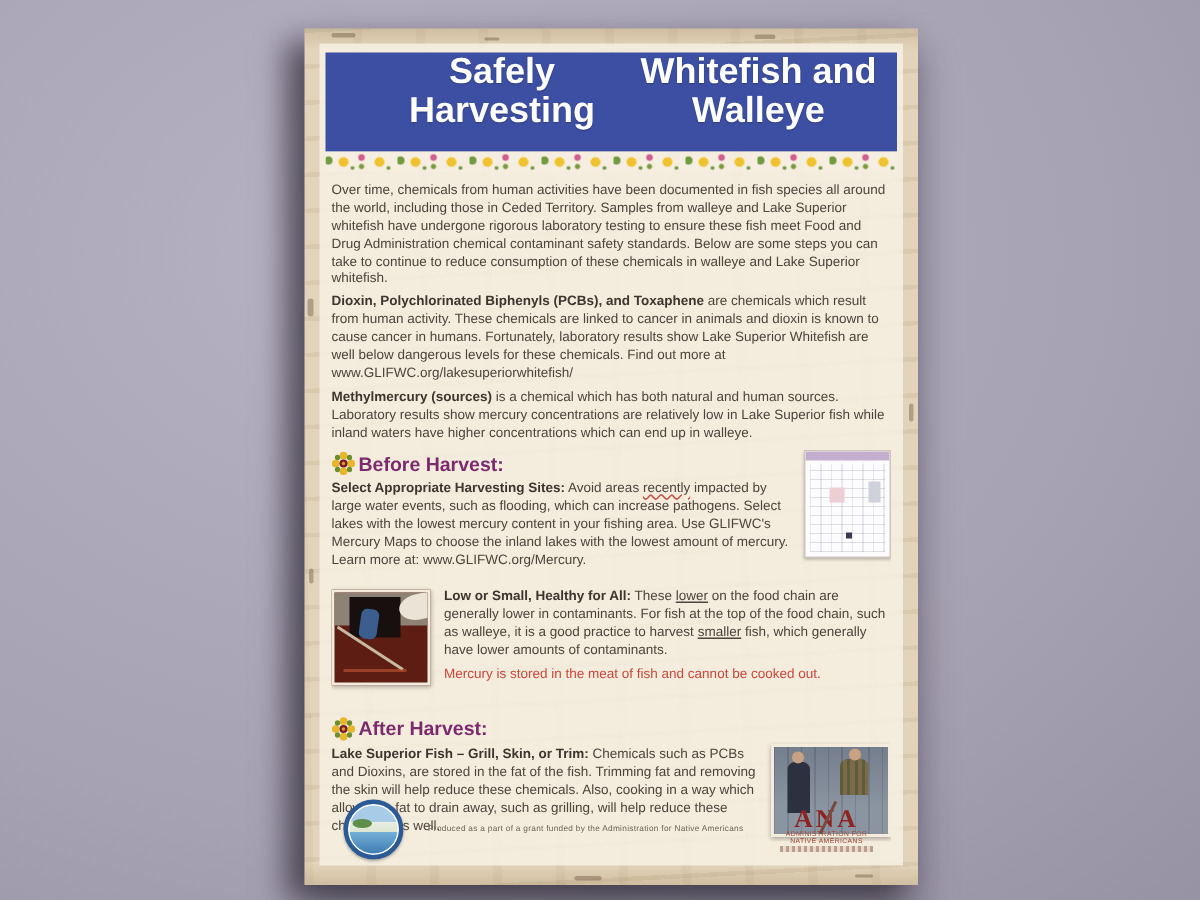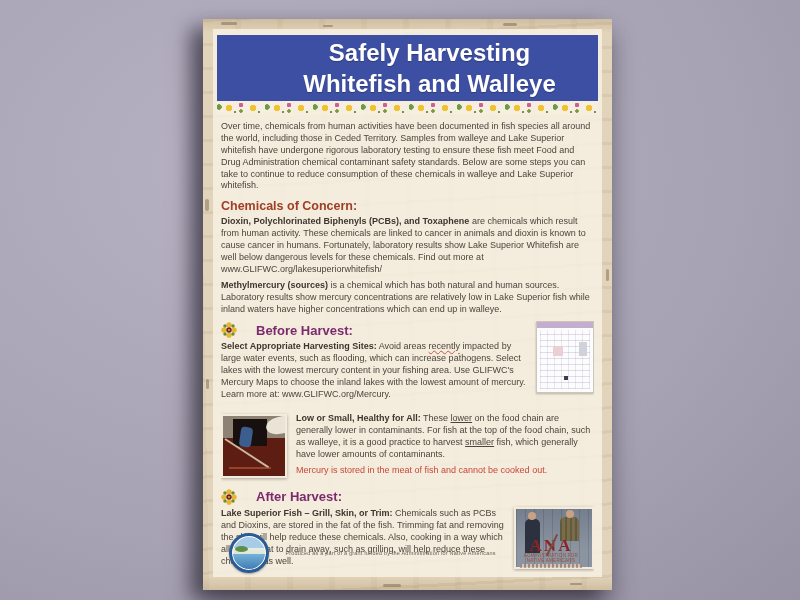--- a/index.html
+++ b/index.html
@@ -32,54 +32,54 @@
   .bm8{right:3px;top:250px;width:3px;height:12px;}
 
   .content{
     position:absolute;left:10px;top:10px;right:10px;bottom:13px;
     background:rgba(248,242,228,.82);
     overflow:hidden;
   }
   .banner{
     margin:6px 4px 0 4px;height:66px;
     background:#3d4fa2;
-    display:flex;flex-direction:column;justify-content:center;gap:5px;padding-left:44px;
+    display:flex;flex-direction:row;justify-content:center;gap:5px;padding-left:44px;
   }
   .banner div{
     color:#ffffff;font-weight:bold;font-size:24px;line-height:26px;text-align:center;
     text-shadow:0 1px 1px rgba(0,0,0,.25);
   }
   .flower-border{
     margin:0 4px;height:14px;
     background-color:rgba(246,240,226,.6);
     background-image:
       radial-gradient(circle 3.5px at 12px 7px, #f0c32e 3px, rgba(0,0,0,0) 3.5px),
       radial-gradient(circle 2.5px at 24px 4px, #cf5f92 2px, rgba(0,0,0,0) 2.5px),
       radial-gradient(circle 3.5px at 36px 7px, #f0c32e 3px, rgba(0,0,0,0) 3.5px),
       radial-gradient(circle 2px at 24px 10px, #7a9a3d 1.5px, rgba(0,0,0,0) 2px),
       radial-gradient(circle 3px at 2px 6px, #6f9a40 2.5px, rgba(0,0,0,0) 3px),
       radial-gradient(circle 1.5px at 18px 11px, #6f9a40 1px, rgba(0,0,0,0) 1.5px),
       radial-gradient(circle 1.5px at 42px 11px, #6f9a40 1px, rgba(0,0,0,0) 1.5px);
     background-size:48px 14px;background-repeat:repeat-x;
   }
   .text-col{padding:2px 8px 0 8px;color:#4d443c;}
-  p{margin:6px;}
+  p{margin:16px;}
   .intro{font-size:9px;line-height:1.32;margin:4px 0 0 0;}
   .chem-heading{
     margin:7px 0 1px 0;font-size:12.5px;font-weight:bold;color:#a03f26;
   }
   .body-p{font-size:9px;line-height:1.33;margin:3px 0 4px 0;}
   .lead{font-weight:bold;color:#3e352e;}
   .u{text-decoration:underline;}
   .squiggle{
     text-decoration:underline;text-decoration-style:wavy;
     text-decoration-color:#c4574d;text-decoration-thickness:1px;text-underline-offset:1px;
   }
   .section{margin-top:5px;overflow:hidden;}
-  .sec-head{display:flex;align-items:center;gap:19px;margin:1px 0 2px 0;}
+  .sec-head{display:flex;align-items:center;gap:2px;margin:1px 0 2px 0;}
   .sec-head h3{margin:0;font-size:13px;font-weight:bold;color:#7c2a6e;}
   .warning{color:#c9473b;font-size:9px;line-height:1.33;margin-top:4px;}
 
   
   .mercury-map{
     float:right;width:56px;height:70px;margin:0 0 2px 8px;
     background:#fcfbfd;border:1px solid #cdc5ba;position:relative;overflow:hidden;
     box-shadow:0 1px 2px rgba(0,0,0,.25);
   }
   .map-header{position:absolute;top:0;left:0;right:0;height:6px;background:#c3aed0;}
@@ -156,21 +156,20 @@
       <div class="banner">
         <div>Safely Harvesting</div>
         <div>Whitefish and Walleye</div>
       </div>
       <div class="flower-border"></div>
 
       <div class="text-col">
 
         <p class="intro">Over time, chemicals from human activities have been documented in fish species all around the world, including those in Ceded Territory. Samples from walleye and Lake Superior whitefish have undergone rigorous laboratory testing to ensure these fish meet Food and Drug Administration chemical contaminant safety standards. Below are some steps you can take to continue to reduce consumption of these chemicals in walleye and Lake Superior whitefish.</p>
 
-        <h2 class="chem-heading">Chemicals of Concern:</h2>
         <p class="body-p"><span class="lead">Dioxin, Polychlorinated Biphenyls (PCBs), and Toxaphene</span><span> are chemicals which result from human activity. These chemicals are linked to cancer in animals and dioxin is known to cause cancer in humans. Fortunately, laboratory results show Lake Superior Whitefish are well below dangerous levels for these chemicals. Find out more at www.GLIFWC.org/lakesuperiorwhitefish/</span></p>
         <p class="body-p"><span class="lead">Methylmercury (sources)</span><span> is a chemical which has both natural and human sources. Laboratory results show mercury concentrations are relatively low in Lake Superior fish while inland waters have higher concentrations which can end up in walleye.</span></p>
 
         <div class="section">
           <div class="mercury-map">
             <div class="map-header"></div>
             <div class="map-scribble"></div>
             <div class="map-pink"></div>
             <div class="map-gray"></div>
             <div class="map-dot"></div>

